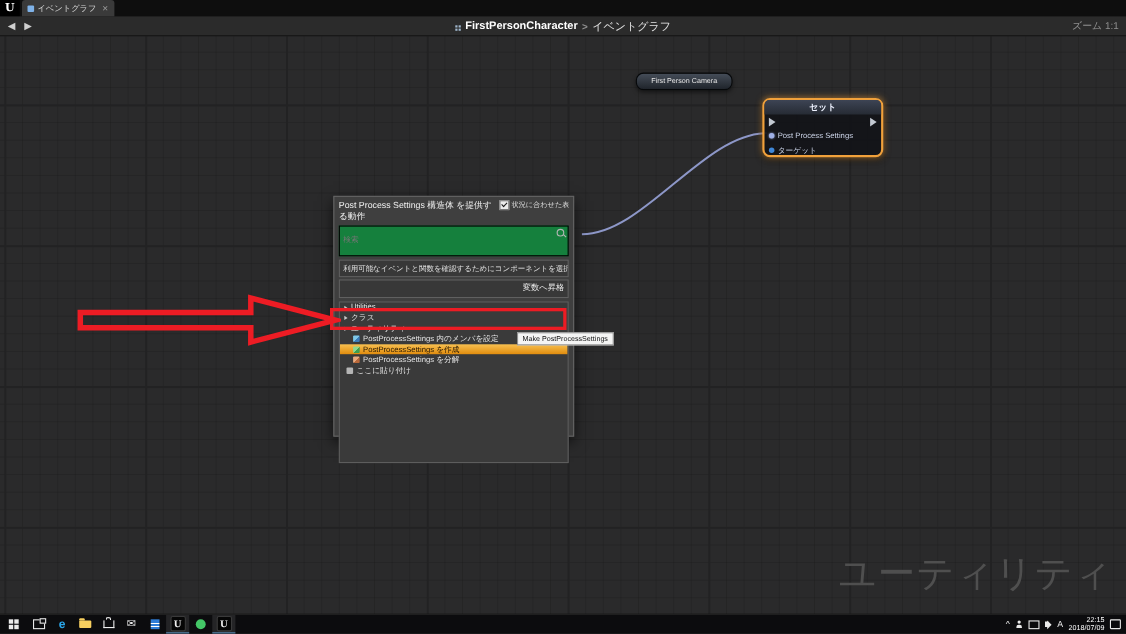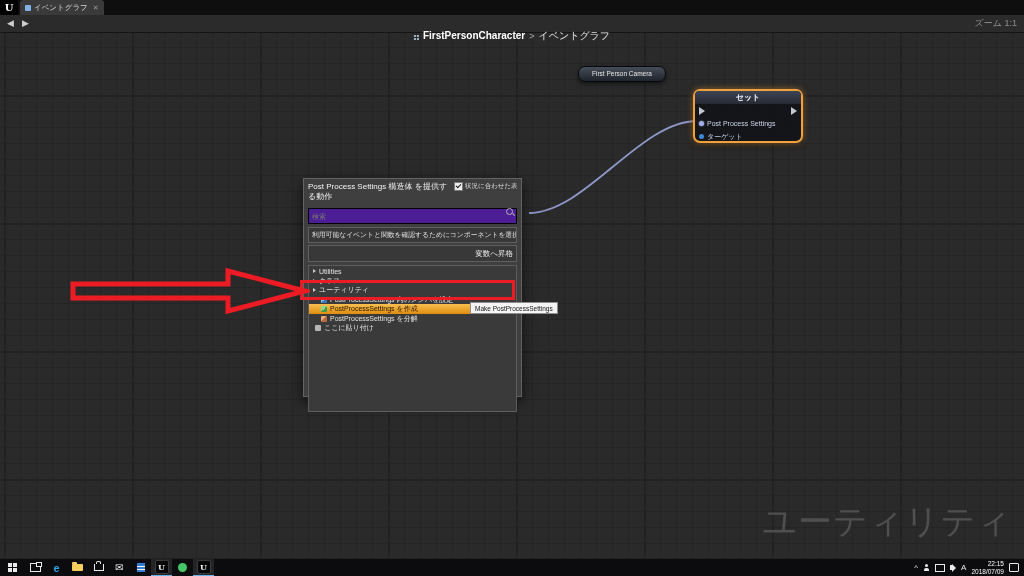--- a/index.html
+++ b/index.html
@@ -14,21 +14,21 @@
   .app-logo{width:18px;height:15px;background:#000;color:#fff;font-family:"DejaVu Serif",serif;font-size:10px;font-weight:bold;display:flex;align-items:center;justify-content:center;}
   .doc-tab{margin-left:2px;background:#3a3a3a;border-radius:3px 3px 0 0;display:flex;align-items:center;gap:3px;padding:0 5px;height:15px;}
   .doc-tab .tab-ico{width:6px;height:6px;background:#7fb2e8;border-radius:1px;}
   .doc-tab .tab-lbl{font-size:7.5px;color:#d8d8d8;white-space:nowrap;}
   .doc-tab .tab-x{font-size:7px;color:#9a9a9a;margin-left:2px;}
   
   .toolbar{position:absolute;left:0;top:15px;width:1024px;height:17px;background:#2b2b2b;border-bottom:1px solid #151515;z-index:20;}
   .nav-arrow{position:absolute;top:0;height:17px;line-height:17px;font-size:9px;color:#cfcfcf;}
   .nav-back{left:7px;}
   .nav-fwd{left:22px;}
-  .crumbs{position:absolute;left:50%;top:0;transform:translateX(-50%);height:17px;display:flex;align-items:center;gap:4px;white-space:nowrap;margin-top:12px;}
+  .crumbs{position:absolute;left:50%;top:0;transform:translateX(-50%);height:17px;display:flex;align-items:center;gap:4px;white-space:nowrap;}
   .crumb-ico{width:2px;height:2px;background:#9fb6cc;box-shadow:3px 0 #9fb6cc,0 3px #9fb6cc,3px 3px #9fb6cc;margin-right:3px;}
   .crumb-root{font-size:10px;font-weight:bold;color:#ffffff;}
   .crumb-sep{font-size:9px;font-weight:bold;color:#8f8f8f;}
   .crumb-cur{font-size:10px;color:#e2e2e2;}
   .zoom-lbl{position:absolute;right:7px;top:0;height:17px;line-height:17px;font-size:9px;color:#8f8f8f;}
   
   .graph{
     position:absolute;left:0;top:32px;width:1024px;height:527px;
     background-color:#2a2a2b;
     background-image:
@@ -68,21 +68,21 @@
     background:#3f3f3f;border:1px solid #646464;box-shadow:0 5px 12px rgba(0,0,0,.65);
   }
   .cm-header{display:flex;justify-content:flex-start;padding:3px 4px 0 4px;}
   .cm-title{width:150px;font-size:8px;line-height:1.3;color:#f2f2f2;word-break:break-all;}
   .cm-ctx{display:flex;gap:2px;align-items:flex-start;font-size:6.5px;color:#dddddd;}
   .cm-ctx .lbl{max-width:52px;overflow:hidden;white-space:nowrap;}
   .cm-check{width:7px;height:7px;background:#ececec;border:1px solid #7a7a7a;position:relative;flex:0 0 auto;}
   .cm-check::after{content:"";position:absolute;left:1px;top:1px;width:4px;height:2px;
     border-left:1.5px solid #1a1a1a;border-bottom:1.5px solid #1a1a1a;transform:rotate(-45deg);}
   .cm-search{margin:2px 4px 0 4px;position:relative;}
-  .cm-search input{width:100%;height:16px;background:#4c1d95;border:1px solid #000;color:#cccccc;
+  .cm-search input{width:100%;height:28px;background:#15803d;border:1px solid #000;color:#cccccc;
     font-size:7px;padding:0 13px 0 3px;box-sizing:border-box;outline:none;font-family:inherit;}
   .mag{position:absolute;right:4px;top:3px;width:5px;height:5px;border:1.2px solid #b5b5b5;border-radius:50%;}
   .mag::after{content:"";position:absolute;width:3px;height:1.2px;background:#b5b5b5;transform:rotate(45deg);right:-2.5px;bottom:-1px;}
   .cm-hint{margin:3px 4px 0 4px;border:1px solid #606060;background:#383838;font-size:6.8px;color:#e0e0e0;
     padding:2px 3px;white-space:nowrap;overflow:hidden;}
   .cm-promote{margin:2px 4px 0 4px;border:1px solid #606060;background:#383838;font-size:7.5px;color:#eeeeee;
     padding:2.5px 3px;white-space:nowrap;overflow:hidden;text-align:right;}
   .cm-list{margin:3px 4px 4px 4px;border:1px solid #5d5d5d;background:#3a3a3a;height:145px;overflow:hidden;}
   .cm-row{height:9.5px;display:flex;align-items:center;gap:3px;font-size:7px;color:#e4e4e4;white-space:nowrap;overflow:hidden;}
   .cm-row.cat{padding-left:4px;}

